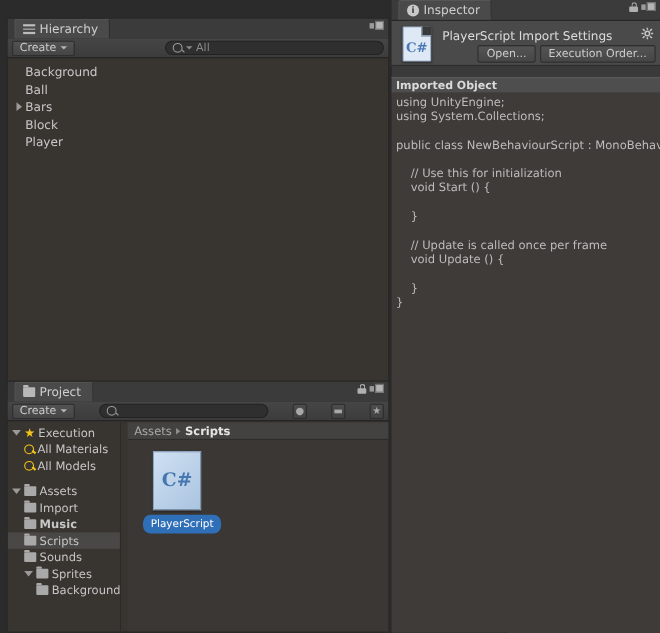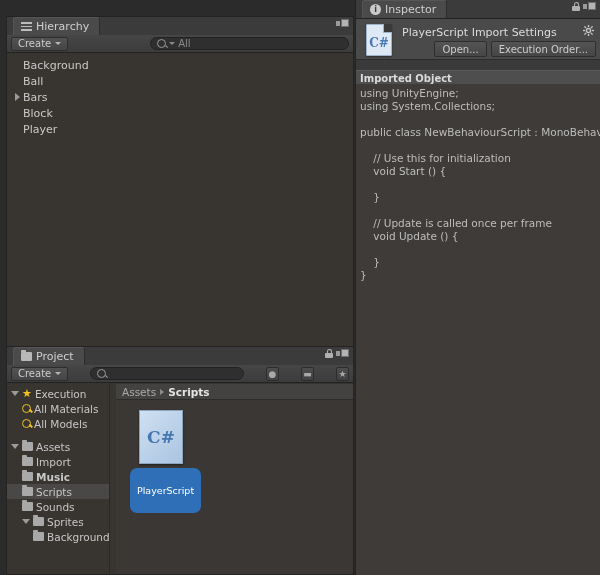--- a/index.html
+++ b/index.html
@@ -92,21 +92,21 @@
   .tri2{width:0;height:0;border-left:4px solid transparent;border-right:4px solid transparent;
         border-top:5px solid #9a9a9a;flex:none;}
 
   
   #asset-grid{position:absolute;left:0;top:16px;right:0;bottom:0;padding:10px 0 0 14px;}
   .asset{width:62px;text-align:center;}
   .asset-ico{width:42px;height:52px;margin:0 auto;background:linear-gradient(135deg,#cfe0f2,#aac4e0);
              border:1px solid #8ba4c0;position:relative;box-shadow:0 1px 2px rgba(0,0,0,.45);}
   .asset-ico .cs{position:absolute;left:0;right:0;top:16px;text-align:center;color:#4677b0;
                  font-size:17px;font-weight:bold;font-family:"DejaVu Serif","Liberation Serif",serif;}
-  .asset-lbl{margin-top:4px;display:inline-block;padding:17px 7px;background:#2f6fb8;
+  .asset-lbl{margin-top:4px;display:inline-block;padding:3px 7px;background:#2f6fb8;
              border-radius:7px;color:#fff;font-size:9.5px;}
 
   
   .lock{width:8px;height:9px;position:relative;flex:none;}
   .lock .bd{position:absolute;left:0;bottom:0;width:8px;height:5px;background:#b0b0b0;border-radius:1px;}
   .lock .sh{position:absolute;left:1.5px;top:0;width:5px;height:5px;border:1.3px solid #b0b0b0;
             border-bottom:0;border-radius:3px 3px 0 0;box-sizing:border-box;}
   .menuico{width:13px;height:9px;position:relative;flex:none;}
   .menuico .m1{position:absolute;left:0;top:1.5px;width:4px;height:5px;background:#9b9b9b;}
   .menuico .m2{position:absolute;left:5px;top:0;width:8px;height:8px;background:#b4b4b4;

